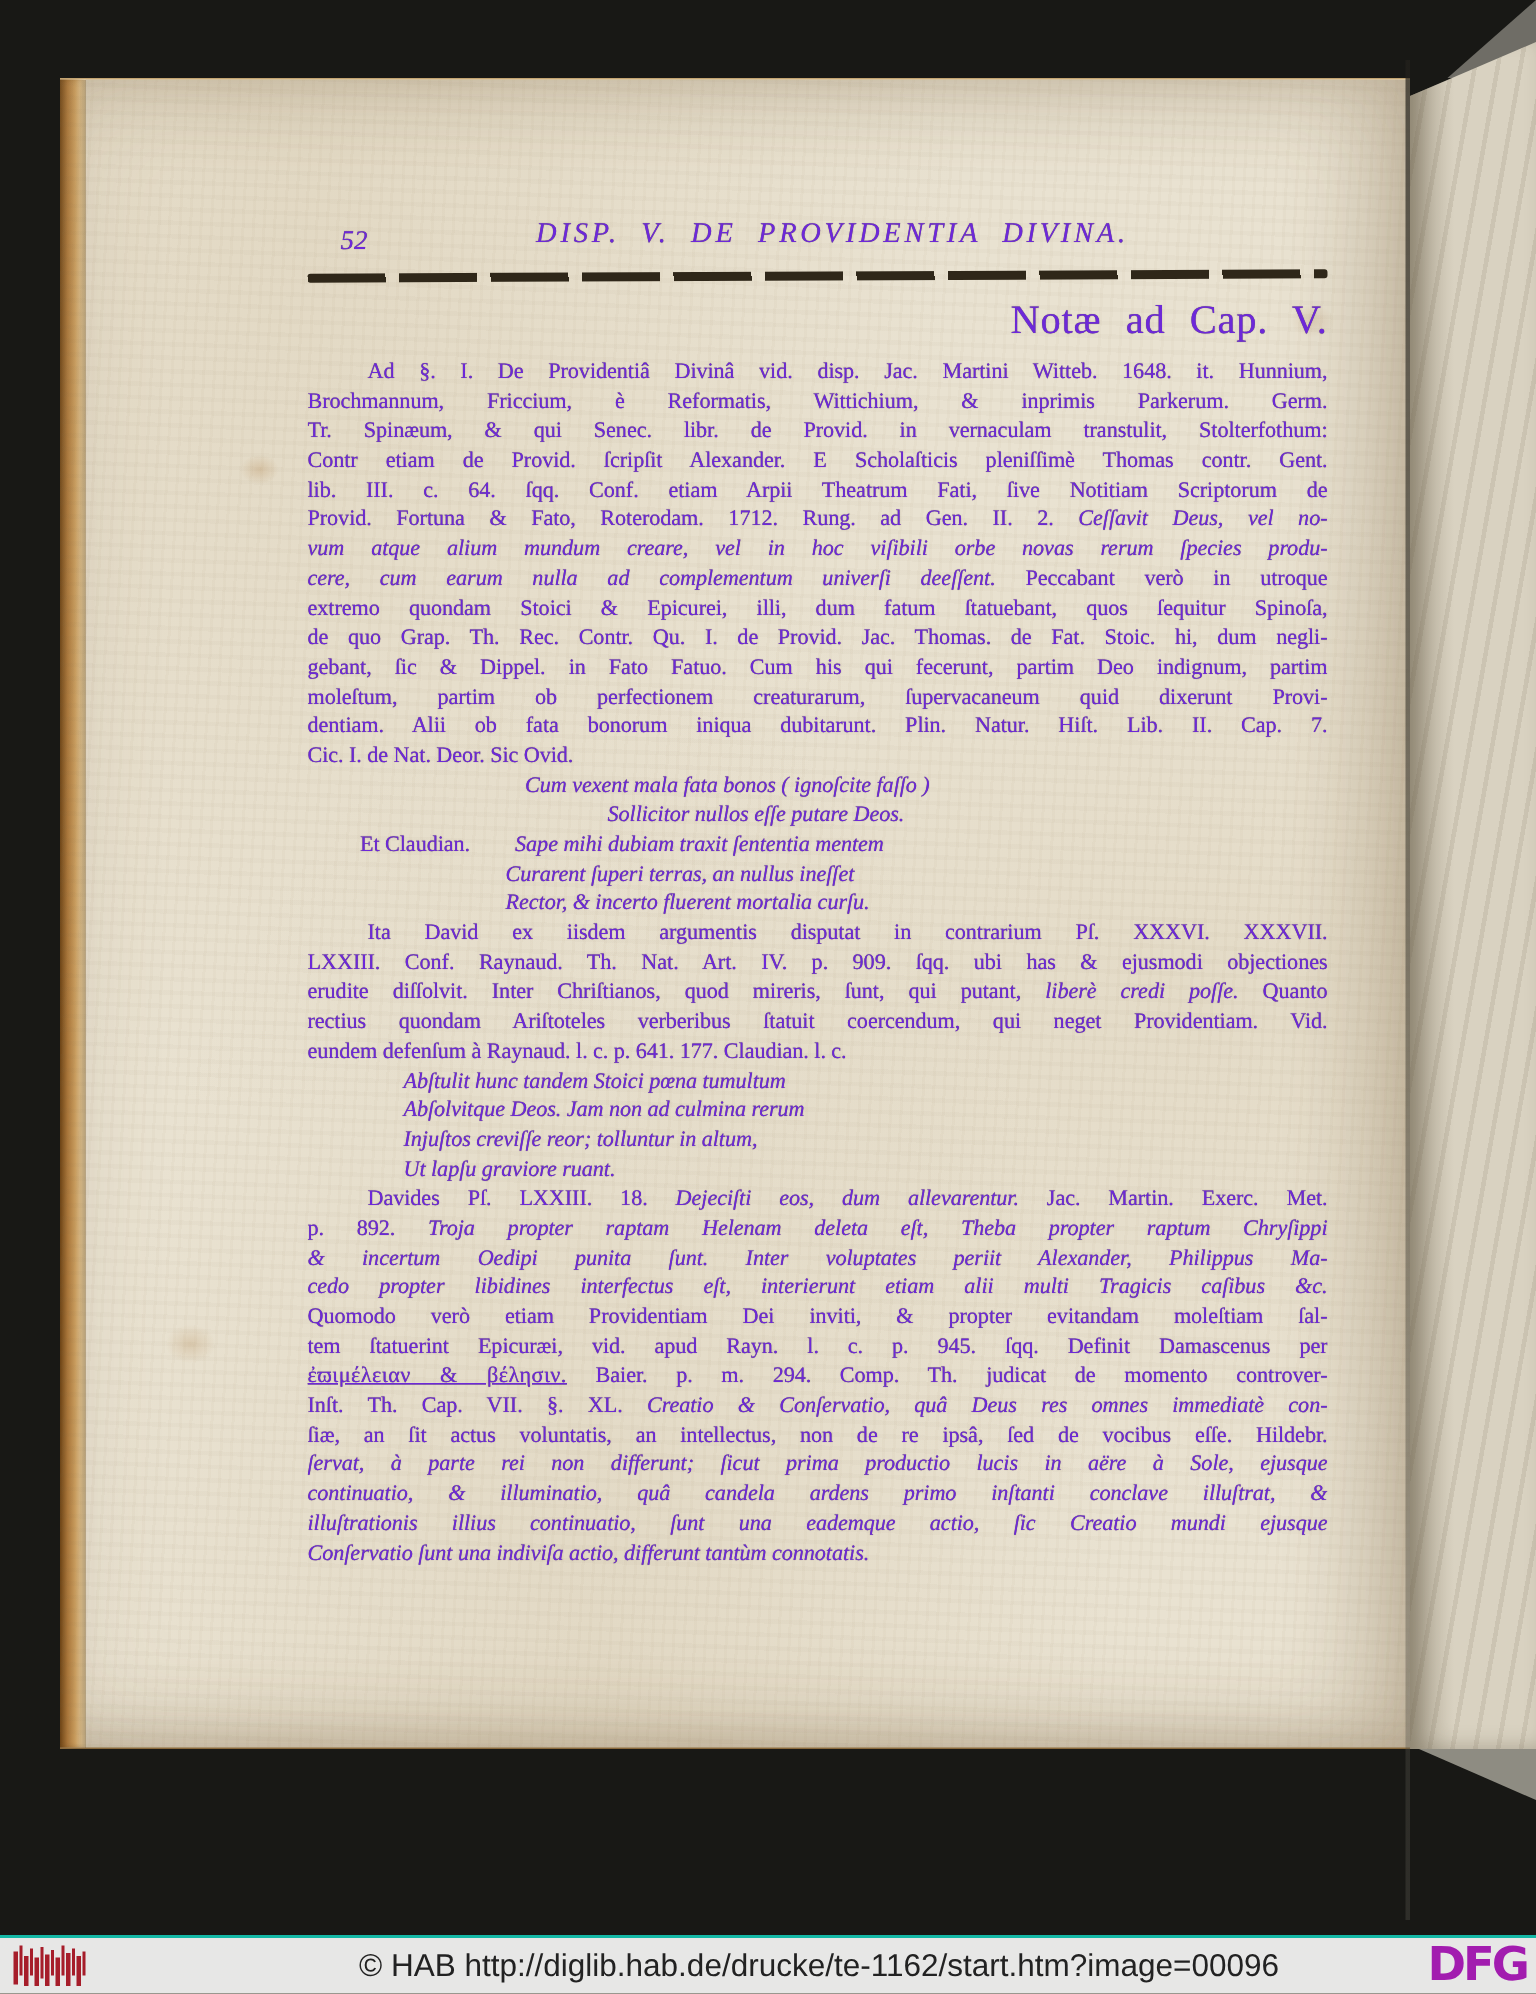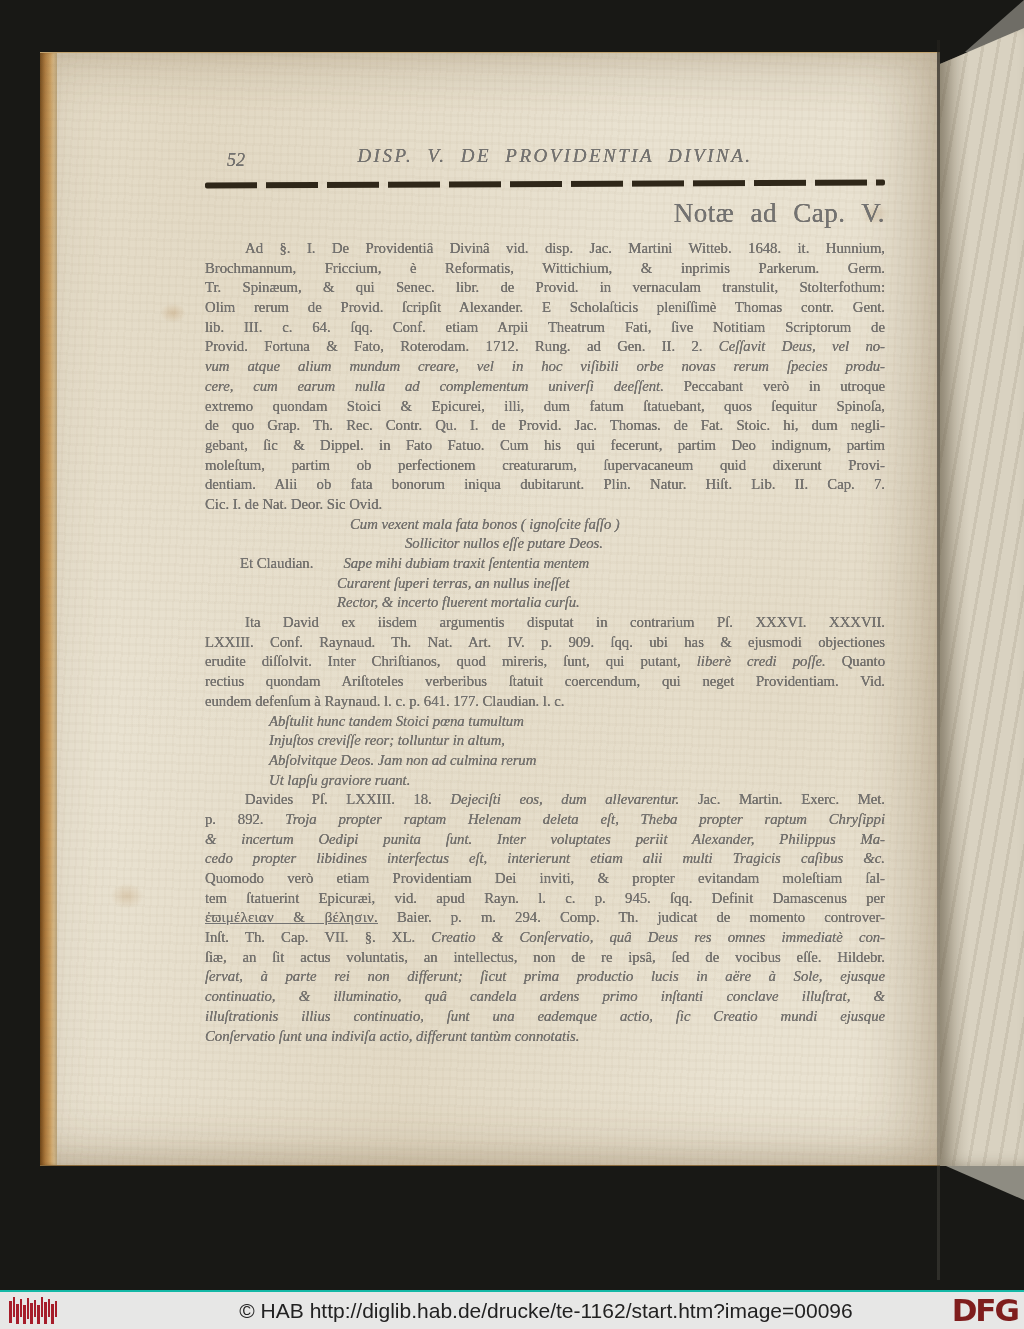--- a/index.html
+++ b/index.html
@@ -59,21 +59,21 @@
     clip-path:polygon(0 0,100% 0,100% 100%);
   }
   .gutter-line{
     position:absolute;left:937px;top:40px;width:3px;height:1240px;
     background:linear-gradient(180deg, rgba(35,33,28,.7), rgba(60,58,50,.45) 60%, rgba(90,88,80,.35));
   }
 
   
   .textblock{
     position:absolute;left:165px;top:92px;width:680px;
-    color:#737373;
+    color:#6d28d9;
     text-shadow:0 0 .5px rgba(51,40,28,.75);
   }
   .header-row{position:relative;height:28px;}
   .pagenum{position:absolute;left:22px;top:5px;font-size:18px;font-style:italic;}
   .running-title{
     text-align:center;font-style:italic;font-size:19px;
     letter-spacing:2.5px;word-spacing:7px;padding-left:20px;
   }
   .dashed-rule{
     height:6px;margin:8px 0 0 0;transform:rotate(-.25deg);
@@ -106,21 +106,21 @@
   }
   .hab-logo{position:absolute;left:8px;top:3px;}
   .footer-url{
     position:absolute;left:calc(50% + 34px);top:50%;transform:translate(-50%,-50%);
     font-family:"Liberation Sans","DejaVu Sans",sans-serif;
     font-size:21px;color:#222;white-space:nowrap;
   }
   .dfg-logo{
     position:absolute;right:6px;top:0;height:37px;line-height:37px;
     font-family:"DejaVu Sans","Liberation Sans",sans-serif;
-    font-weight:bold;font-size:31px;color:#7f1d1d;letter-spacing:-2px;
+    font-weight:bold;font-size:31px;color:#a21caf;letter-spacing:-2px;
   }
 </style>
 </head>
 <body>
 
 <div class="scan-page">
   <div class="fore-edge"></div>
   <div class="paper-texture"></div>
   <div class="fox-spot fox-a"></div>
   <div class="fox-spot fox-b"></div>
@@ -130,21 +130,21 @@
     <div class="header-row">
       <span class="pagenum">52</span>
       <div class="running-title">DISP. V. DE PROVIDENTIA DIVINA.</div>
     </div>
     <div class="dashed-rule"></div>
     <div class="section-title">Notæ ad Cap. V.</div>
     <div class="lines" id="lines">
         <div class="ln j ind"><span class="rm">Ad §. I.  De Providentiâ Divinâ vid. disp. Jac. Martini Witteb. 1648. it. Hunnium,</span></div>
         <div class="ln j"><span class="rm">Brochmannum, Friccium, è Reformatis, Wittichium, &amp; inprimis Parkerum. Germ.</span></div>
         <div class="ln j"><span class="rm">Tr. Spinæum, &amp; qui Senec. libr. de Provid. in vernaculam transtulit, Stolterfothum:</span></div>
-        <div class="ln j"><span class="rm">Olim rerum de Provid. ſcripſit Alexander. E Scholaſticis pleniſſimè Thomas contr. Gent.</span></div>
+        <div class="ln j"><span class="rm">Contr etiam de Provid. ſcripſit Alexander. E Scholaſticis pleniſſimè Thomas contr. Gent.</span></div>
         <div class="ln j"><span class="rm">lib. III. c. 64. ſqq.  Conf. etiam Arpii Theatrum Fati, ſive Notitiam Scriptorum de</span></div>
         <div class="ln j"><span class="rm">Provid. Fortuna &amp; Fato, Roterodam. 1712. Rung. ad Gen. II. 2.  </span><span class="it">Ceſſavit Deus, vel no-</span></div>
         <div class="ln j"><span class="it">vum atque alium mundum creare, vel in hoc viſibili orbe novas rerum ſpecies produ-</span></div>
         <div class="ln j"><span class="it">cere, cum earum nulla ad complementum univerſi deeſſent.</span><span class="rm">  Peccabant verò in utroque</span></div>
         <div class="ln j"><span class="rm">extremo quondam Stoici &amp; Epicurei, illi, dum fatum ſtatuebant, quos ſequitur Spinoſa,</span></div>
         <div class="ln j"><span class="rm">de quo Grap. Th. Rec. Contr. Qu. I. de Provid. Jac. Thomas. de Fat. Stoic. hi, dum negli-</span></div>
         <div class="ln j"><span class="rm">gebant, ſic &amp; Dippel. in Fato Fatuo.  Cum his qui fecerunt, partim Deo indignum, partim</span></div>
         <div class="ln j"><span class="rm">moleſtum, partim ob perfectionem creaturarum, ſupervacaneum quid dixerunt Provi-</span></div>
         <div class="ln j"><span class="rm">dentiam.  Alii ob fata bonorum iniqua dubitarunt. Plin. Natur. Hiſt. Lib. II. Cap. 7.</span></div>
         <div class="ln l"><span class="rm">Cic. I. de Nat. Deor. Sic Ovid.</span></div>
@@ -152,22 +152,22 @@
         <div class="ln l q-ovid2"><span class="it">Sollicitor nullos eſſe putare Deos.</span></div>
         <div class="ln l claud"><span class="rm">Et Claudian.</span><span class="it">Sape mihi dubiam traxit ſententia mentem</span></div>
         <div class="ln l q-claud"><span class="it">Curarent ſuperi terras, an nullus ineſſet</span></div>
         <div class="ln l q-claud"><span class="it">Rector, &amp; incerto fluerent mortalia curſu.</span></div>
         <div class="ln j ind"><span class="rm">Ita David ex iisdem argumentis disputat in contrarium Pſ. XXXVI. XXXVII.</span></div>
         <div class="ln j"><span class="rm">LXXIII. Conf. Raynaud. Th. Nat. Art. IV. p. 909. ſqq.  ubi has &amp; ejusmodi objectiones</span></div>
         <div class="ln j"><span class="rm">erudite diſſolvit. Inter Chriſtianos, quod mireris, ſunt, qui putant, </span><span class="it">liberè credi poſſe.</span><span class="rm"> Quanto</span></div>
         <div class="ln j"><span class="rm">rectius quondam Ariſtoteles verberibus ſtatuit coercendum, qui neget Providentiam. Vid.</span></div>
         <div class="ln l"><span class="rm">eundem defenſum à Raynaud. l. c. p. 641. 177.  Claudian. l. c.</span></div>
         <div class="ln l q-ruf"><span class="it">Abſtulit hunc tandem Stoici pœna tumultum</span></div>
+        <div class="ln l q-ruf"><span class="it">Abſolvitque Deos.   Jam non ad culmina rerum</span></div>
         <div class="ln l q-ruf"><span class="it">Injuſtos creviſſe reor; tolluntur in altum,</span></div>
-        <div class="ln l q-ruf"><span class="it">Abſolvitque Deos.   Jam non ad culmina rerum</span></div>
         <div class="ln l q-ruf"><span class="it">Ut lapſu graviore ruant.</span></div>
         <div class="ln j ind"><span class="rm">Davides Pſ. LXXIII. 18.  </span><span class="it">Dejeciſti eos, dum allevarentur.</span><span class="rm"> Jac. Martin. Exerc. Met.</span></div>
         <div class="ln j"><span class="rm">p. 892.  </span><span class="it">Troja propter raptam Helenam deleta eſt, Theba propter raptum Chryſippi</span></div>
         <div class="ln j"><span class="it">&amp; incertum Oedipi punita ſunt.  Inter voluptates periit Alexander, Philippus Ma-</span></div>
         <div class="ln j"><span class="it">cedo propter libidines interfectus eſt, interierunt etiam alii multi Tragicis caſibus &amp;c.</span></div>
         <div class="ln j"><span class="rm">Quomodo verò etiam Providentiam Dei inviti, &amp; propter evitandam moleſtiam ſal-</span></div>
         <div class="ln j"><span class="rm">tem ſtatuerint Epicuræi, vid. apud Rayn. l. c. p. 945. ſqq.   Definit Damascenus per</span></div>
         <div class="ln j"><span class="gk">ἐϖιμέλειαν &amp; βέλησιν.</span><span class="rm">  Baier. p. m. 294.  Comp. Th. judicat de momento controver-</span></div>
         <div class="ln j"><span class="rm">Inſt. Th. Cap. VII. §. XL. </span><span class="it">Creatio &amp; Conſervatio, quâ Deus res omnes immediatè con-</span></div>
         <div class="ln j"><span class="rm">ſiæ, an ſit actus voluntatis, an intellectus, non de re ipsâ, ſed de vocibus eſſe.   Hildebr.</span></div>

